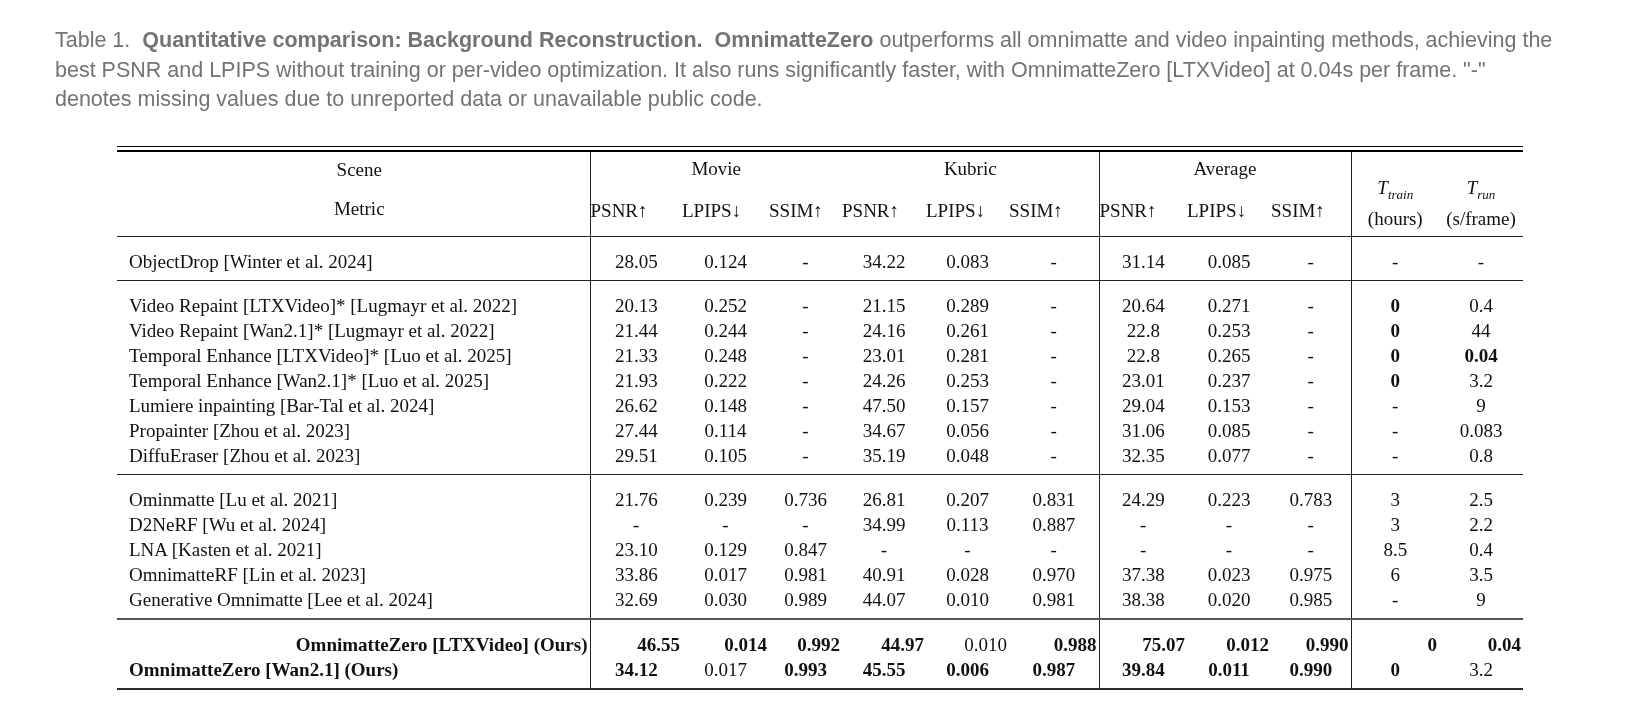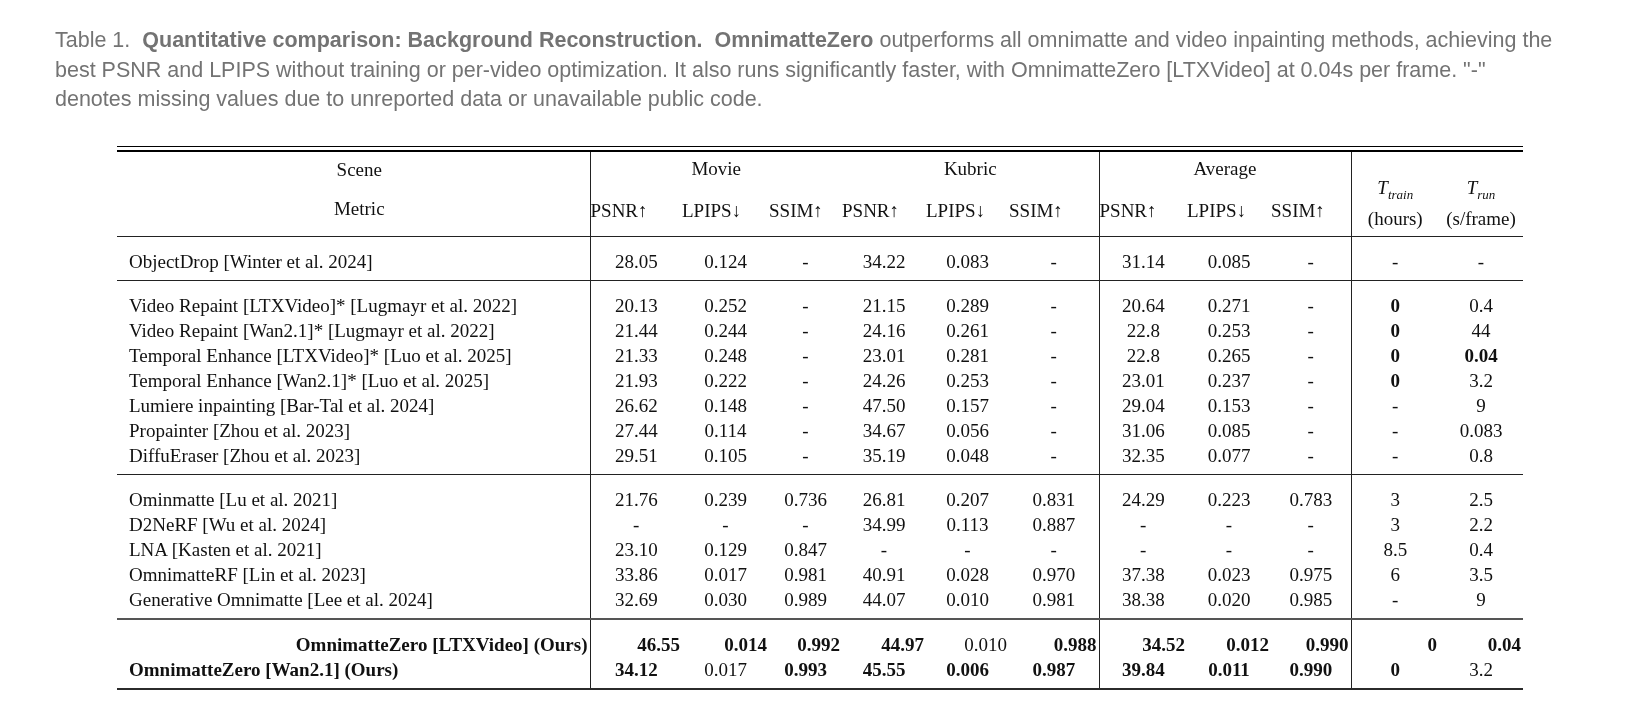--- a/index.html
+++ b/index.html
@@ -306,21 +306,21 @@
             <td class="num">9</td>
           </tr>
           <tr class="pad-top rule-thick">
             <td class="label bold">OmnimatteZero [LTXVideo] (Ours)</td>
             <td class="num b-left bold">46.55</td>
             <td class="num bold">0.014</td>
             <td class="num bold">0.992</td>
             <td class="num bold">44.97</td>
             <td class="num">0.010</td>
             <td class="num bold">0.988</td>
-            <td class="num b-left bold">34.52</td>
+            <td class="num b-left bold">75.07</td>
             <td class="num bold">0.012</td>
             <td class="num bold">0.990</td>
             <td class="num b-left bold">0</td>
             <td class="num bold">0.04</td>
           </tr>
           <tr class="pad-bottom">
             <td class="label bold">OmnimatteZero [Wan2.1] (Ours)</td>
             <td class="num b-left bold">34.12</td>
             <td class="num">0.017</td>
             <td class="num bold">0.993</td>

